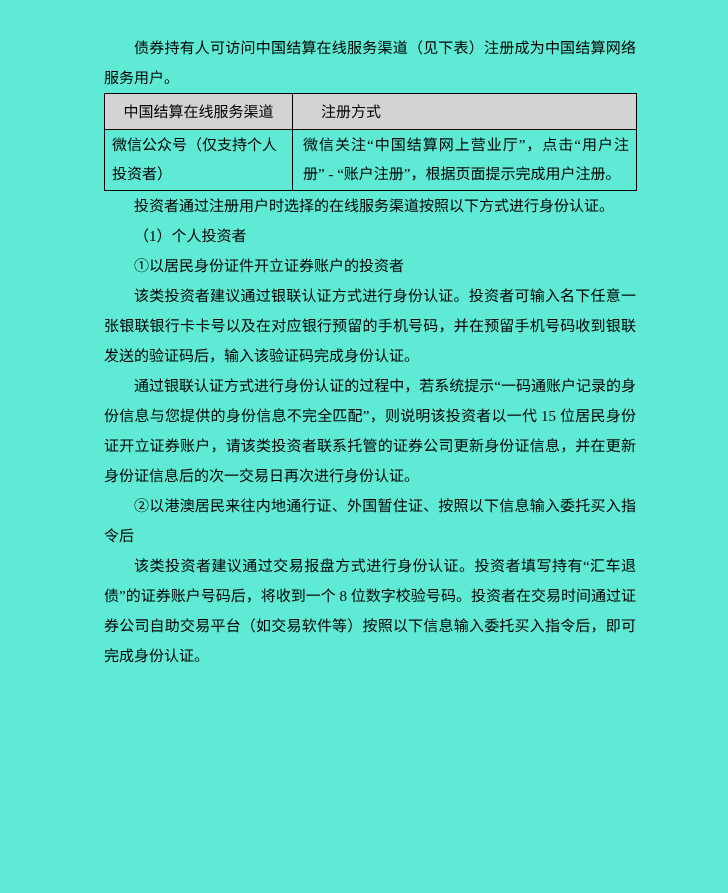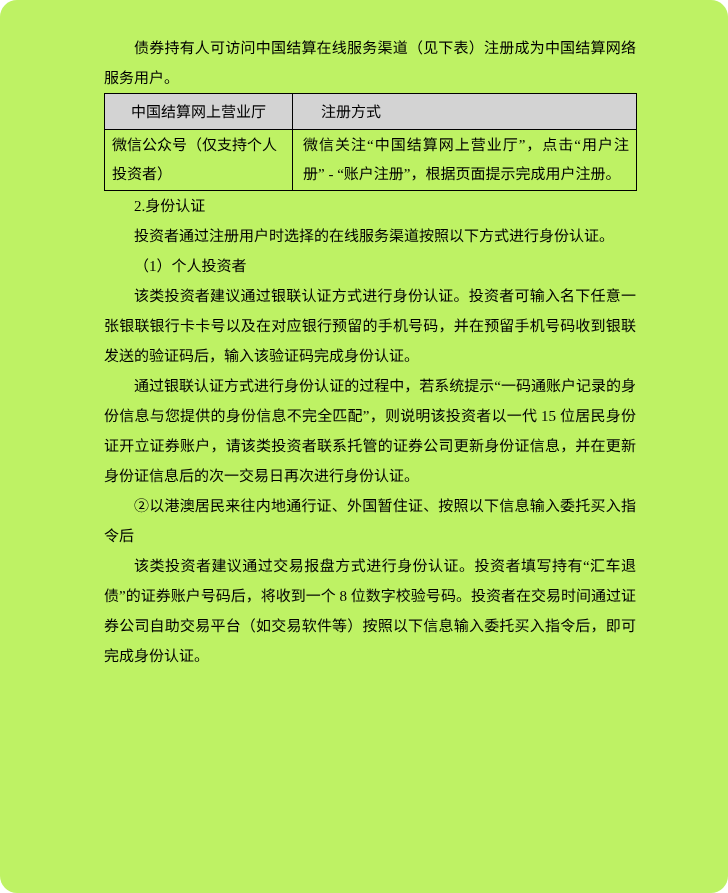--- a/index.html
+++ b/index.html
@@ -59,46 +59,46 @@
   }
   td.method-cell {
     padding: 1px 7px 1px 10px;
     line-height: 29px;
     text-align: justify;
   }
 </style>
 </head>
 <body>
 
-<div class="page" style="background: #bef264; color: rgb(0, 0, 0); border-radius: 17px;">
+<div class="page" style="background: #5eead4; color: rgb(0, 0, 0);">
   <div class="content">
 
     <p class="doc-para">债券持有人可访问中国结算在线服务渠道（见下表）注册成为中国结算网络服务用户。</p>
 
     <table class="reg-table">
       <colgroup>
         <col class="c1">
         <col class="c2">
       </colgroup>
       <thead>
         <tr>
-          <th class="h1 th-bg" style="background: rgb(211, 211, 211);">中国结算网上营业厅</th>
+          <th class="h1 th-bg" style="background: rgb(211, 211, 211);">中国结算在线服务渠道</th>
           <th class="h2 th-bg" style="background: rgb(211, 211, 211);">注册方式</th>
         </tr>
       </thead>
       <tbody>
         <tr>
           <td class="channel-cell">微信公众号（仅支持个人投资者）</td>
           <td class="method-cell">微信关注“中国结算网上营业厅”，点击“用户注册” - “账户注册”，根据页面提示完成用户注册。</td>
         </tr>
       </tbody>
     </table>
 
-    <p class="doc-para">2.身份认证</p>
     <p class="doc-para">投资者通过注册用户时选择的在线服务渠道按照以下方式进行身份认证。</p>
     <p class="doc-para">（1）个人投资者</p>
+    <p class="doc-para">①以居民身份证件开立证券账户的投资者</p>
     <p class="doc-para">该类投资者建议通过银联认证方式进行身份认证。投资者可输入名下任意一张银联银行卡卡号以及在对应银行预留的手机号码，并在预留手机号码收到银联发送的验证码后，输入该验证码完成身份认证。</p>
     <p class="doc-para">通过银联认证方式进行身份认证的过程中，若系统提示“一码通账户记录的身份信息与您提供的身份信息不完全匹配”，则说明该投资者以一代 15 位居民身份证开立证券账户，请该类投资者联系托管的证券公司更新身份证信息，并在更新身份证信息后的次一交易日再次进行身份认证。</p>
     <p class="doc-para">②以港澳居民来往内地通行证、外国暂住证、按照以下信息输入委托买入指令后</p>
     <p class="doc-para">该类投资者建议通过交易报盘方式进行身份认证。投资者填写持有“汇车退债”的证券账户号码后，将收到一个 8 位数字校验号码。投资者在交易时间通过证券公司自助交易平台（如交易软件等）按照以下信息输入委托买入指令后，即可完成身份认证。</p>
 
   </div>
 </div>
 
 </body></html>

